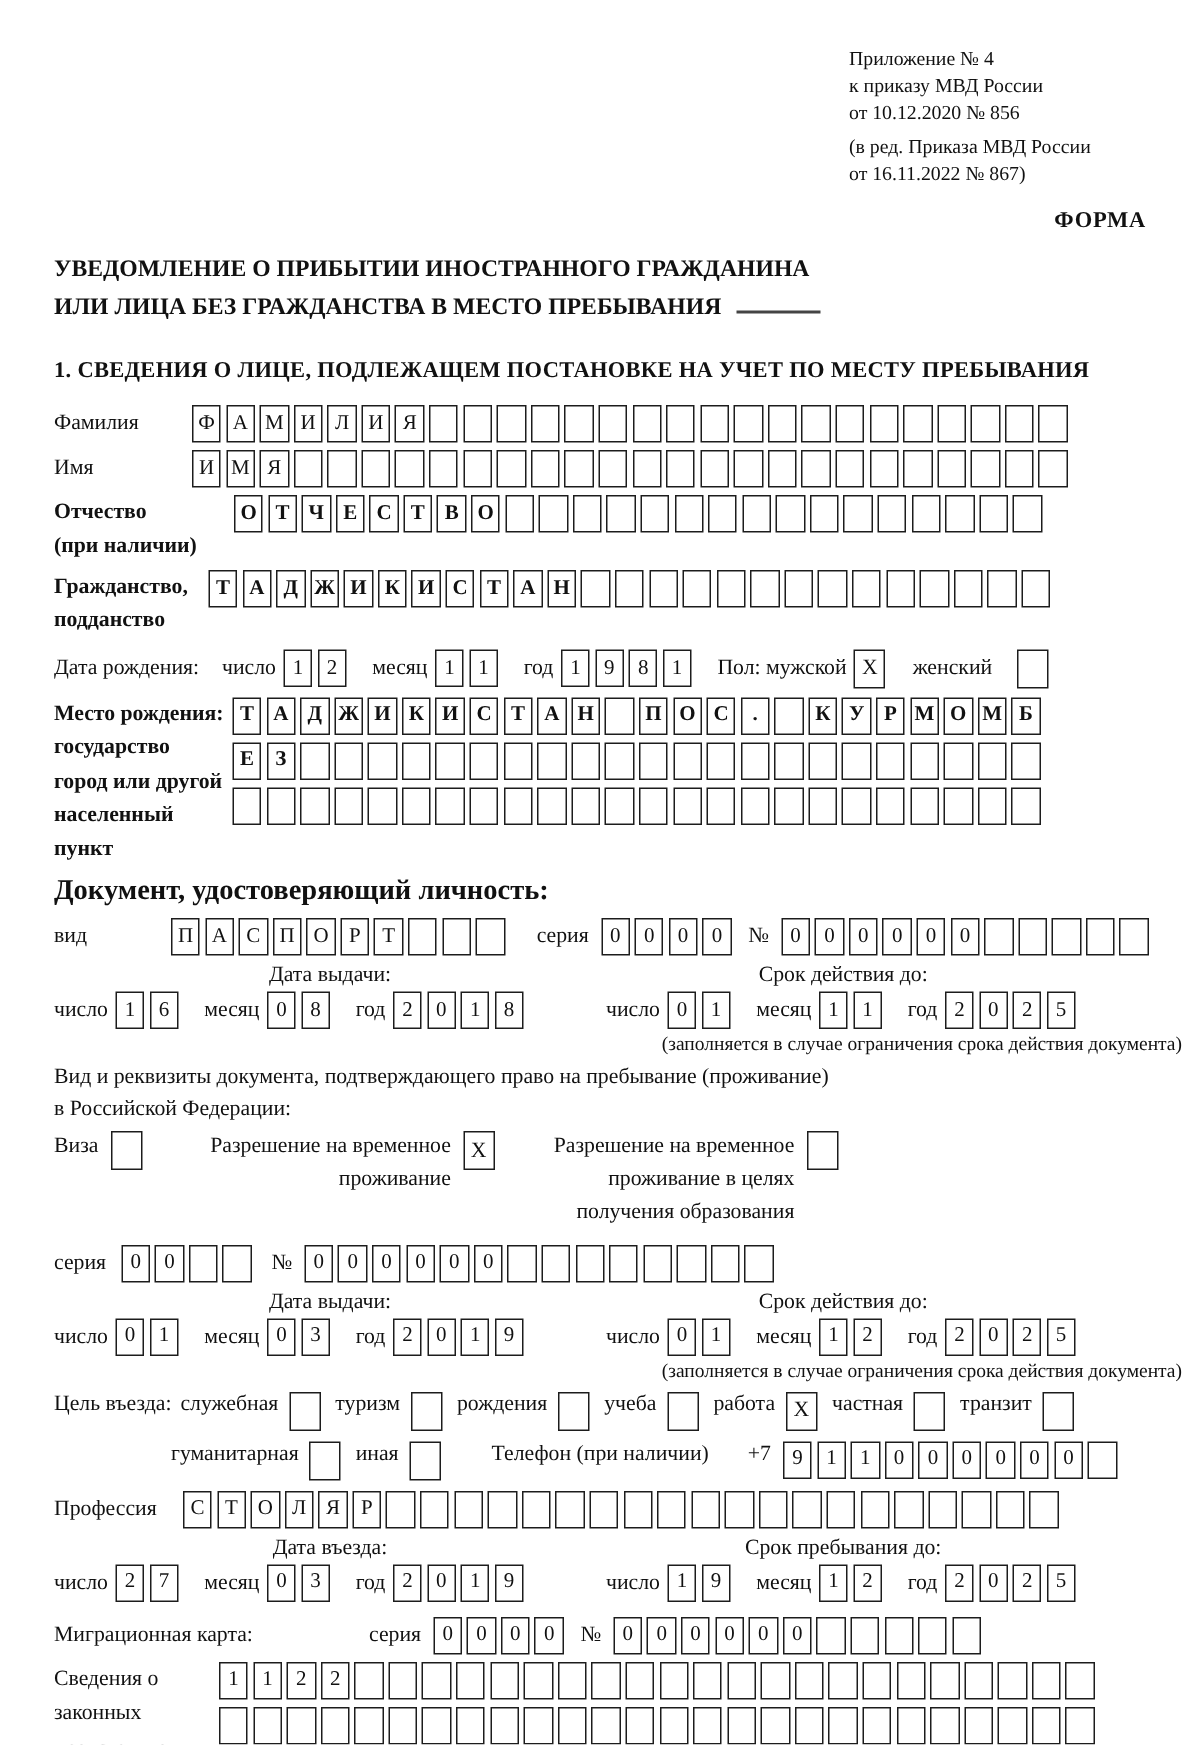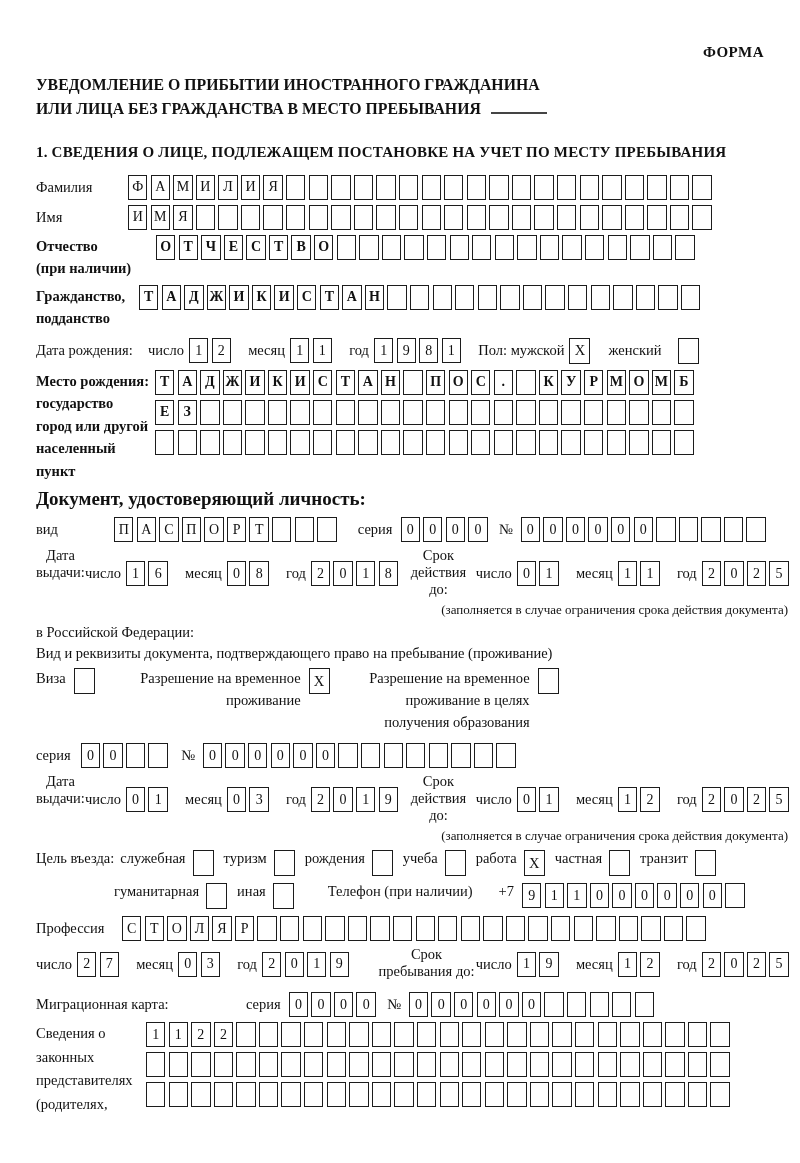--- a/index.html
+++ b/index.html
@@ -40,21 +40,21 @@
   
   .w-surname { width:92px; }
   .w-patr { width:120px; }
   .w-citiz { width:103px; }
   .w-place { width:119px; }
   .w-prof { width:86px; }
 
   .doc-heading { text-align:left; font-weight:bold; font-size:19px; margin:6px 0 7px 0; }
 
   .date-cols { display:flex; margin-top:3px; }
-  .date-col { display:flex; flex-direction:row; }
+  .date-col { display:flex; flex-direction:column; }
   .date-col.left { width:368px; }
   .date-title { text-align:center; margin-bottom:2px; }
   .date-line { display:flex; align-items:center; }
   .dlab { margin-right:5px; flex:none; }
   .dgap { margin-left:14px; }
   .small-note { font-size:13px; text-align:right; padding-right:4px; margin-top:2px; margin-bottom:6px; }
 
   .plain-line { margin:4px 0; }
 
   .chk-row { display:flex; align-items:flex-start; margin-top:6px; margin-bottom:10px; }
@@ -68,20 +68,29 @@
 
   .rep-block { display:flex; align-items:flex-start; margin-top:2px; }
   .rep-labels { width:110px; line-height:1.62; flex:none; }
   .rep-rows .boxgroup { margin-bottom:5px; }
 </style>
 </head>
 <body>
 
 <div class="page">
 
+  <div class="appendix-wrap">
+    <div class="appendix">
+      <div>Приложение № 4</div>
+      <div>к приказу МВД России</div>
+      <div>от 10.12.2020 № 856</div>
+      <div class="ed">(в ред. Приказа МВД России</div>
+      <div>от 16.11.2022 № 867)</div>
+    </div>
+  </div>
   <div class="form-label">ФОРМА</div>
 
   <div class="title">
     <div>УВЕДОМЛЕНИЕ О ПРИБЫТИИ ИНОСТРАННОГО ГРАЖДАНИНА</div>
     <div><span>ИЛИ ЛИЦА БЕЗ ГРАЖДАНСТВА В МЕСТО ПРЕБЫВАНИЯ</span><span class="title-underline"></span></div>
   </div>
 
   <div class="section-heading">1. СВЕДЕНИЯ О ЛИЦЕ, ПОДЛЕЖАЩЕМ ПОСТАНОВКЕ НА УЧЕТ ПО МЕСТУ ПРЕБЫВАНИЯ</div>
 
   <div class="boxrow">
@@ -409,22 +418,22 @@
             <span class="box">2</span>
             <span class="box">0</span>
             <span class="box">2</span>
             <span class="box">5</span>
           </span>
       </div>
     </div>
   </div>
   <div class="small-note">(заполняется в случае ограничения срока действия документа)</div>
 
+  <div class="plain-line">Вид и реквизиты документа, подтверждающего право на пребывание (проживание)</div>
   <div class="plain-line">в Российской Федерации:</div>
-  <div class="plain-line">Вид и реквизиты документа, подтверждающего право на пребывание (проживание)</div>
 
   <div class="chk-row">
     <div class="chk-item">
       <span class="txt">Виза</span>
       <span class="checkbox"></span>
     </div>
     <div class="chk-item" style="margin-left:24px">
       <span class="txt" style="width:182px">Разрешение на временное проживание</span>
       <span class="checkbox">X</span>
     </div>
@@ -575,20 +584,21 @@
         <span class="box"></span>
         <span class="box"></span>
         <span class="box"></span>
         <span class="box"></span>
         <span class="box"></span>
       </span>
   </div>
 
   <div class="date-cols">
     <div class="date-col left">
+      <div class="date-title">Дата въезда:</div>
       <div class="date-line">
         <span class="dlab">число</span>
         <span class="boxgroup">
             <span class="box">2</span>
             <span class="box">7</span>
           </span>
         <span class="dlab dgap">месяц</span>
         <span class="boxgroup">
             <span class="box">0</span>
             <span class="box">3</span>

